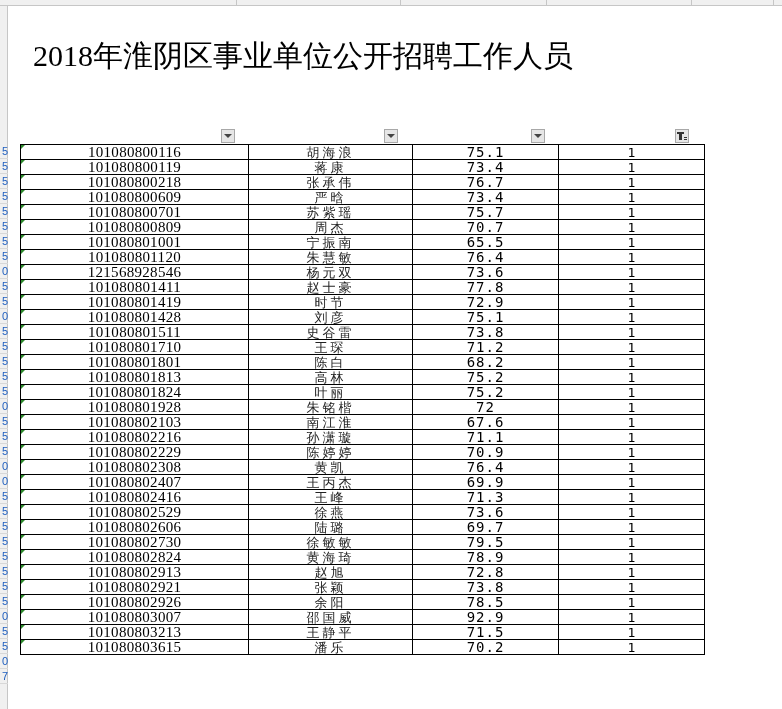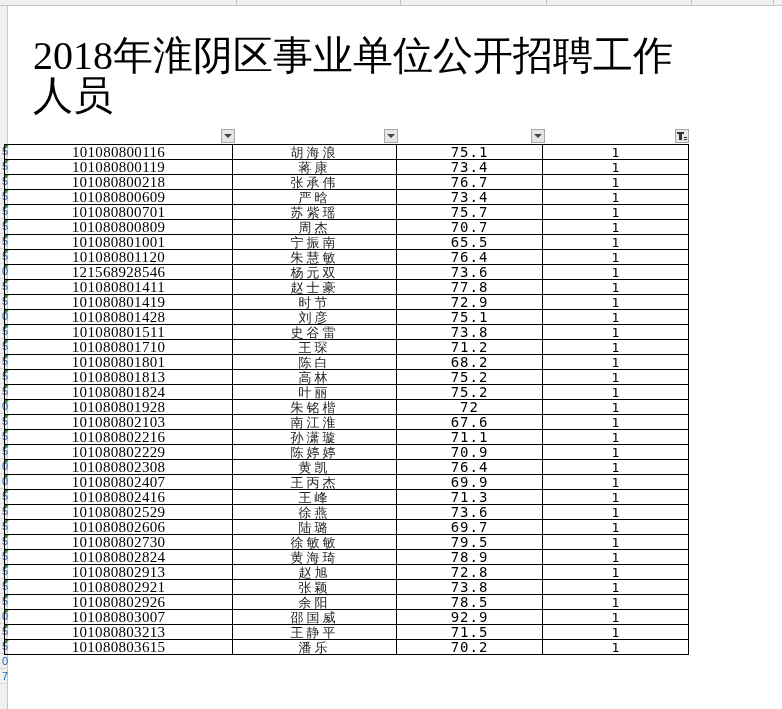--- a/index.html
+++ b/index.html
@@ -19,21 +19,21 @@
   }
   .row-num {
     position: absolute; left: 0; width: 8px; height: 15px; overflow: hidden;
     font-family: "Liberation Sans", sans-serif; font-size: 11px; color: #1f5fbf;
     text-align: right; line-height: 15px; border-bottom: 1px solid #d8d8d8;
   }
 
   .title {
     position: absolute; left: 0; top: 36px; width: 700px;
     font-family: "Liberation Serif", "DejaVu Serif", serif;
-    font-size: 40px; line-height: 40px; color: #000; text-align: left;
+    font-size: 30px; line-height: 40px; color: #000; text-align: left;
     letter-spacing: 0px;
   }
   .title .l1 { display: block; padding-left: 33px; }
   .title .l2 { display: block; padding-left: 141px; }
 
   .filter-btn {
     position: absolute; top: 129px; width: 14px; height: 14px;
     background: #e6e6e6; border: 1px solid #a8a8a8;
     display: flex; align-items: center; justify-content: center;
   }
@@ -43,21 +43,21 @@
   }
   .filter-btn .funnel {
     position: relative; width: 10px; height: 10px;
   }
   .filter-btn .funnel .bar { position: absolute; left: 0; top: 1px; width: 7px; height: 2px; background: #333; }
   .filter-btn .funnel .stem { position: absolute; left: 2px; top: 3px; width: 3px; height: 6px; background: #333; }
   .filter-btn .funnel .eq1 { position: absolute; left: 7px; top: 6px; width: 3px; height: 1px; background: #333; }
   .filter-btn .funnel .eq2 { position: absolute; left: 7px; top: 8px; width: 3px; height: 1px; background: #333; }
 
   .grid {
-    position: absolute; left: 4px; top: 144px; width: 684px;
+    position: absolute; left: 20px; top: 144px; width: 684px;
     border-collapse: collapse; table-layout: fixed;
   }
   .grid td {
     border: 1px solid #000; height: 15px; padding: 0;
     text-align: center; font-size: 14px; line-height: 13px; overflow: hidden; white-space: nowrap;
     color: #000; position: relative;
   }
   .grid td.id { font-family: "Liberation Serif", serif; font-size: 15px; letter-spacing: 0.3px; }
   .grid td.name { font-family: Liberation Sans, sans-serif; font-size: 13px; letter-spacing: 3px; color: #222; }
   .grid td.score { font-family: "DejaVu Sans Mono", monospace; font-size: 14px; letter-spacing: 1px; }

